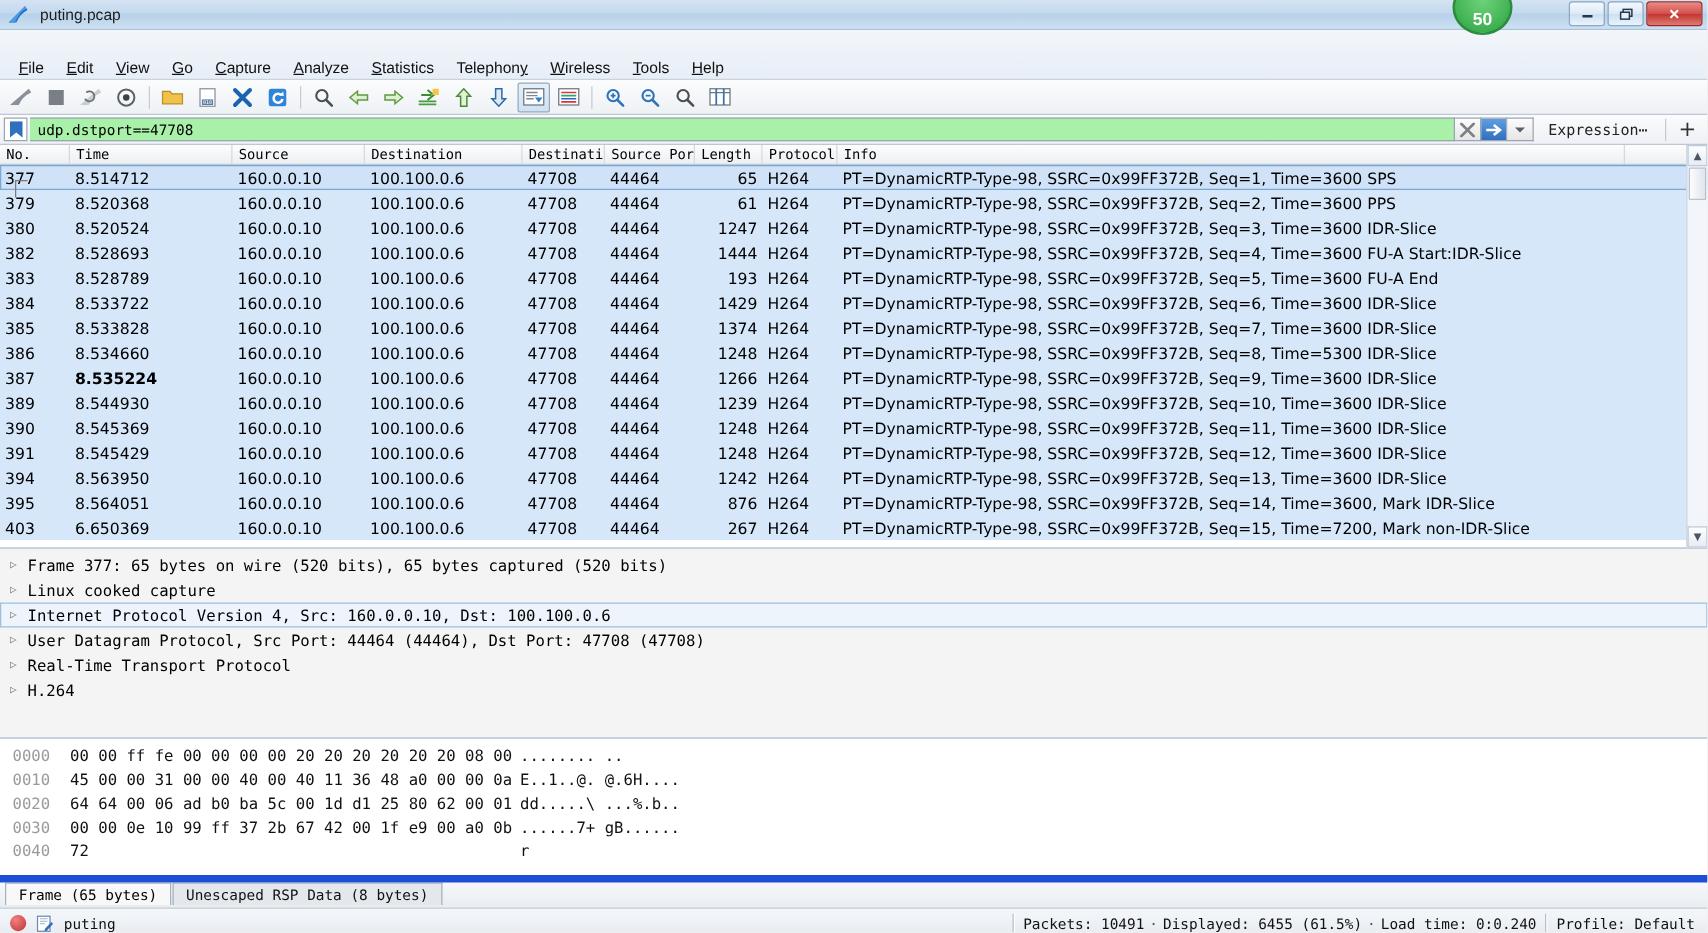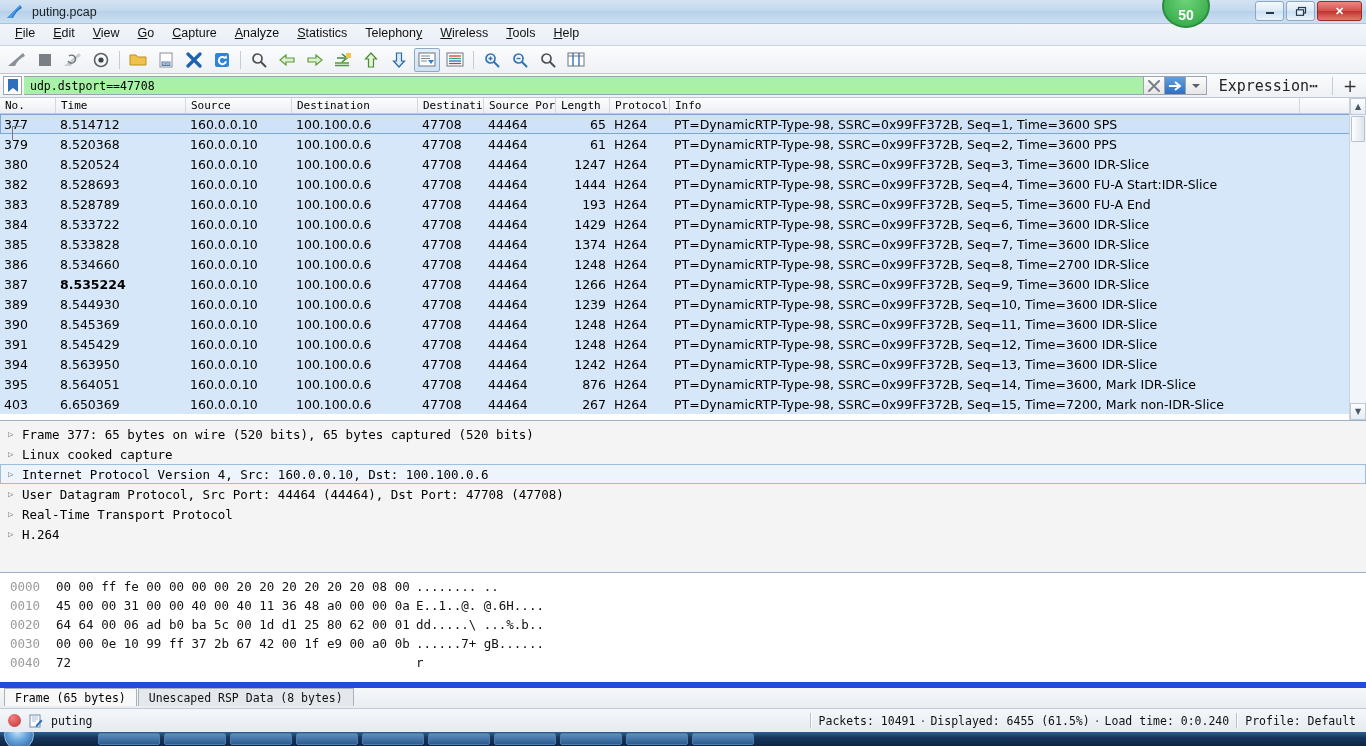--- a/index.html
+++ b/index.html
@@ -48,24 +48,24 @@
     color: #23384e; font-size: 11px; font-family: "Liberation Sans", sans-serif;
   }
   .wbtn.close {
     width: 45px;
     background: linear-gradient(to bottom, #e98a86 0%, #d44f4a 50%, #c0332e 51%, #e07a74 100%);
     border-color: #9c2b26; color: #fff; font-weight: bold;
   }
 
   
   #menubar {
-    height: 22px;
+    height: 40px;
     background: linear-gradient(to bottom,#f2f6fb 0%, #e8eef6 100%);
     border-bottom: 1px solid #c8d3de;
-    display: flex; align-items: flex-start; padding-left: 6px;
+    display: flex; align-items: flex-end; padding-left: 6px;
   }
   .menu-item {
     padding: 2px 9px; font-size: 12.5px; color: #111;
     font-family: "Liberation Sans", sans-serif;
   }
   .menu-item span.u { text-decoration: underline; }
 
   
   #toolbar {
     height: 28px;
@@ -94,21 +94,21 @@
     border: 1px solid #9aa5b1; border-left: none;
     display: flex; align-items: center;
     padding-left: 6px;
     font-family: "DejaVu Sans Mono", monospace;
     font-size: 11.5px; color: #000;
   }
   .fbtn { width: 21px; height: 19px; border: 1px solid #9aa5b1; border-left:none;
           display:flex; align-items:center; justify-content:center;
           background: linear-gradient(to bottom,#fcfcfc,#e6e6e6); }
   .fbtn.blue { background: linear-gradient(to bottom,#5f9fe0,#2f6fbd); }
-  #expr { padding: 0 10px 0 12px; font-family: "DejaVu Sans Mono", monospace; font-size: 15px; color: #222; }
+  #expr { padding: 0 10px 0 12px; font-family: "DejaVu Sans Mono", monospace; font-size: 12px; color: #222; }
   #plus { width: 26px; text-align:center; font-size: 17px; color:#333; }
   .vsep { width: 1px; height: 18px; background: #c5ccd4; margin: 0 4px; }
 
   
   #packetlist {
     position: relative;
     height: 323px;
     background: #fff;
     border-bottom: 1px solid #9ab0c4;
     display: flex; flex-direction: column;
@@ -529,21 +529,21 @@
       </div>
       <div class="prow">
         <div class="c" style="width: 56px;">386</div>
         <div class="c" style="width: 130px;">8.534660</div>
         <div class="c" style="width: 106px;">160.0.0.10</div>
         <div class="c" style="width: 126px;">100.100.0.6</div>
         <div class="c" style="width: 66px;">47708</div>
         <div class="c" style="width: 72px;">44464</div>
         <div class="c ca-r" style="width: 54px;">1248</div>
         <div class="c" style="width: 60px;">H264</div>
-        <div class="c" style="width: 630px;">PT=DynamicRTP-Type-98, SSRC=0x99FF372B, Seq=8, Time=2700 IDR-Slice</div>
+        <div class="c" style="width: 630px;">PT=DynamicRTP-Type-98, SSRC=0x99FF372B, Seq=8, Time=5300 IDR-Slice</div>
       </div>
       <div class="prow">
         <div class="c" style="width: 56px;">387</div>
         <div class="c" style="width: 130px; font-weight: bold;">8.535224</div>
         <div class="c" style="width: 106px;">160.0.0.10</div>
         <div class="c" style="width: 126px;">100.100.0.6</div>
         <div class="c" style="width: 66px;">47708</div>
         <div class="c" style="width: 72px;">44464</div>
         <div class="c ca-r" style="width: 54px;">1266</div>
         <div class="c" style="width: 60px;">H264</div>

